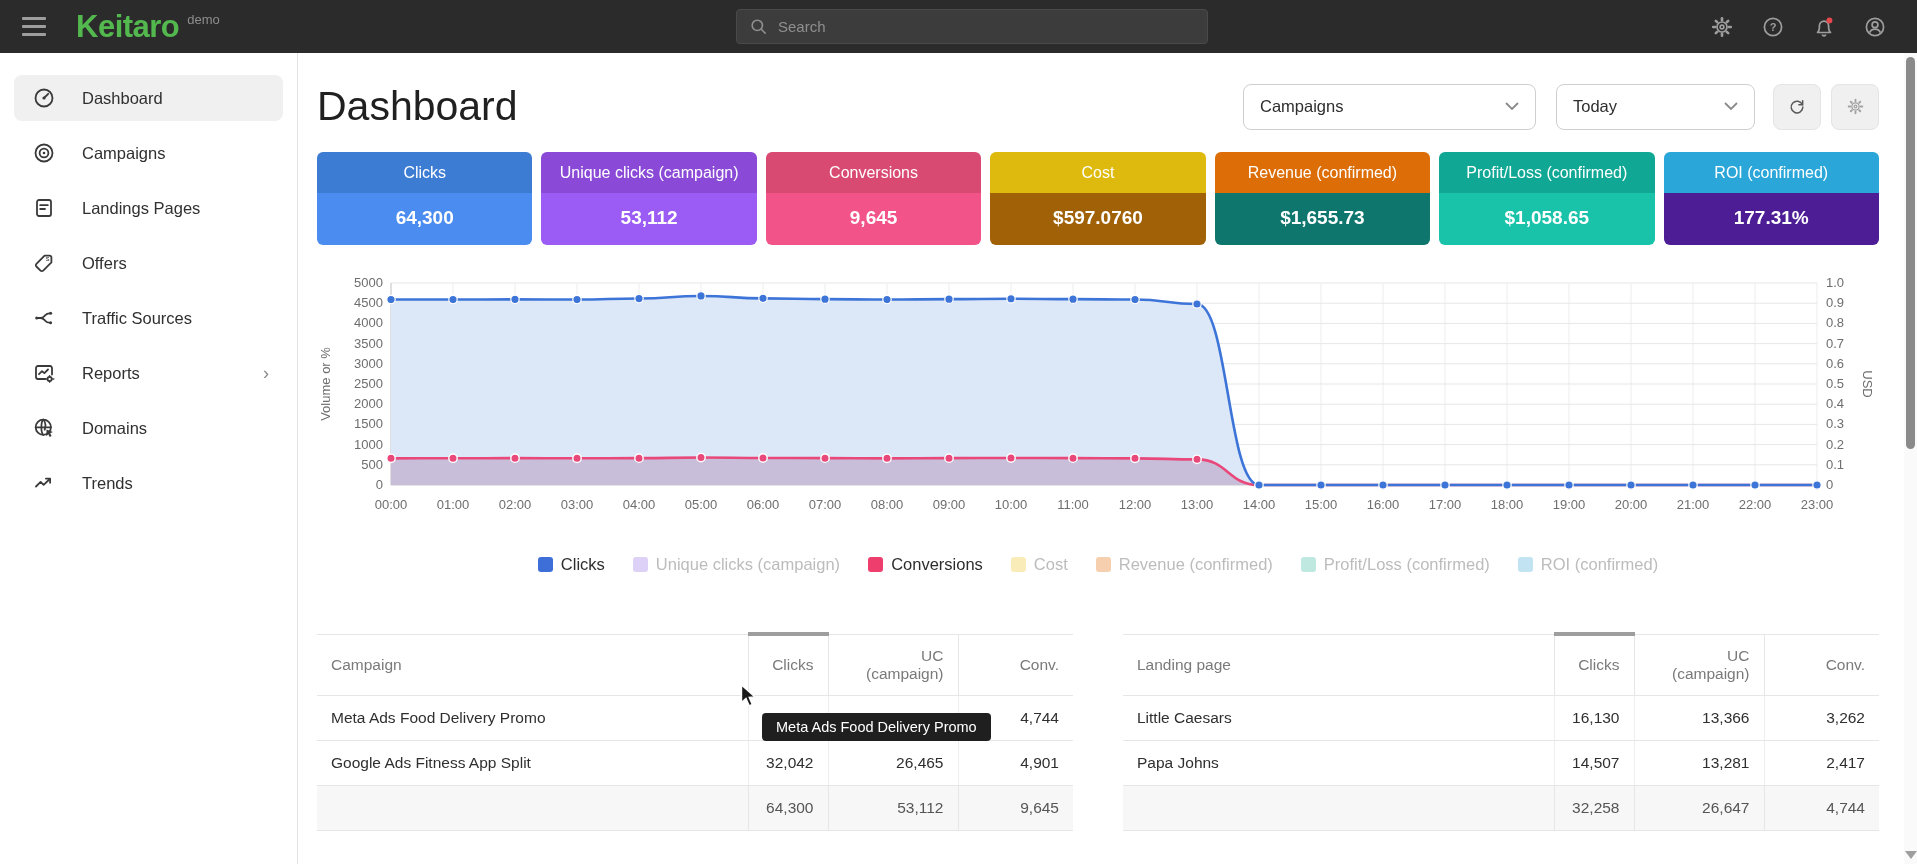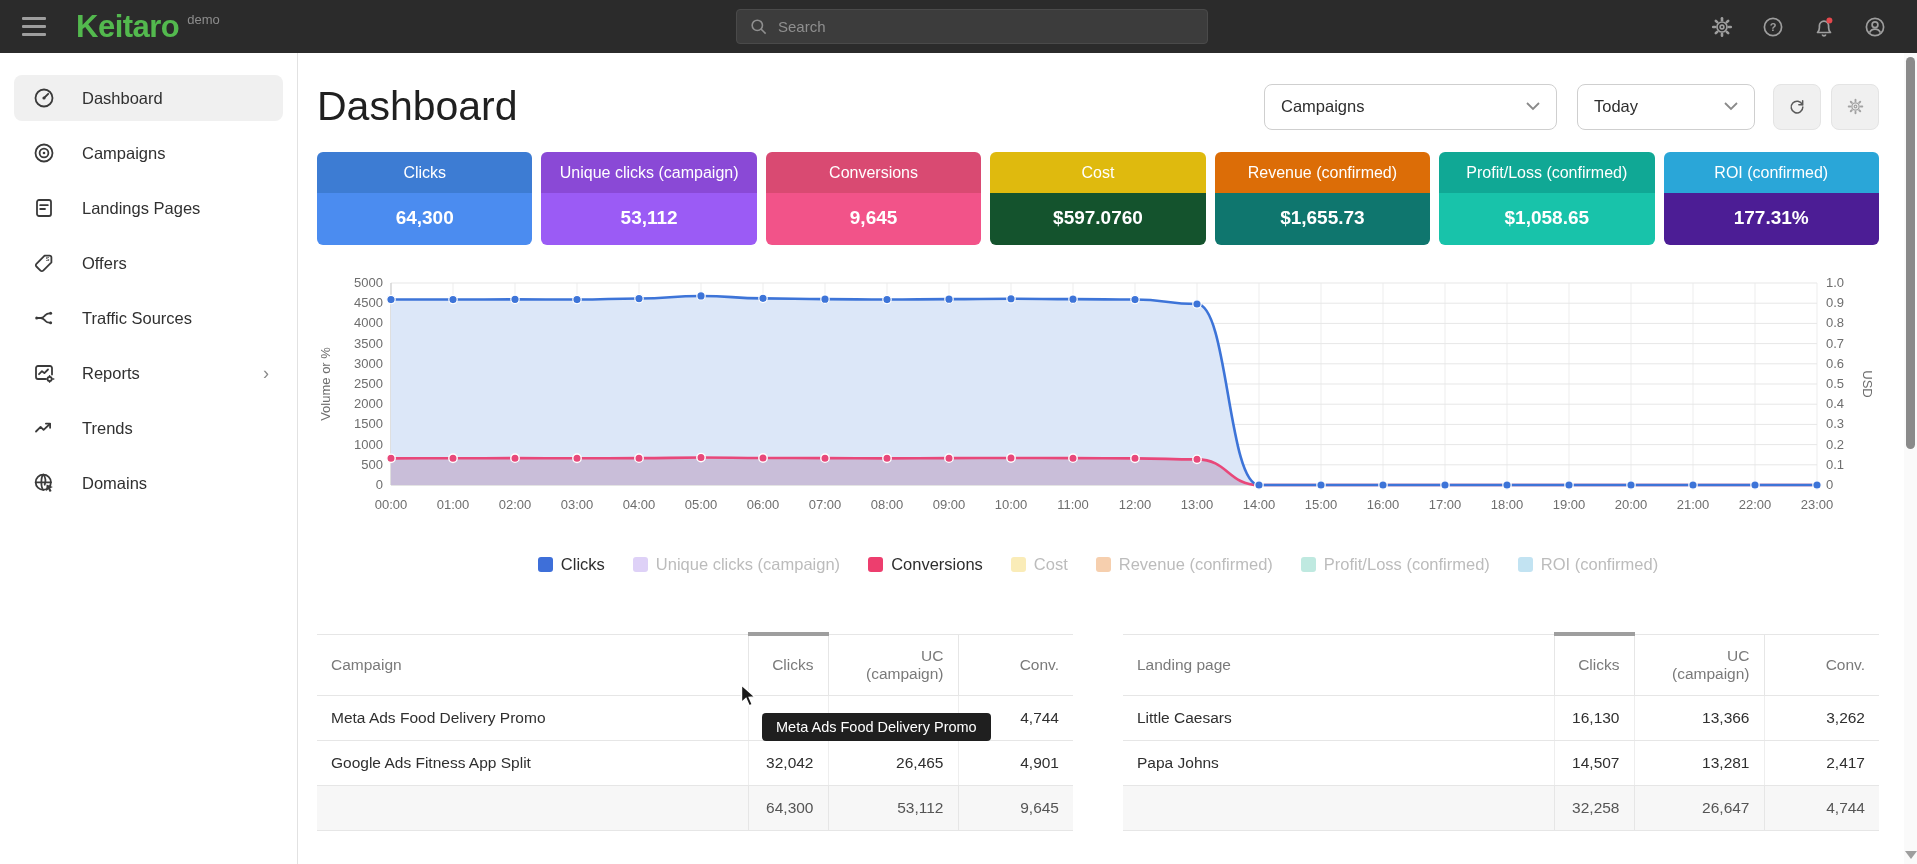--- a/index.html
+++ b/index.html
@@ -33,21 +33,21 @@
   .side-item .s-chevron { color:#8a8a8a; font-size:18px; }
 
   .main { flex:1; padding:0 38px 0 19px; position:relative; }
   .title-row { margin-top:30px; display:flex; align-items:center; }
   .page-title { font-size:41px; font-weight:400; color:#202020; }
   .controls { margin-left:auto; display:flex; align-items:center; }
   .select { height:46px; background:#fff; border:1px solid #cfcfcf; border-radius:8px;
     display:flex; align-items:center; padding:0 16px; font-size:16.5px; color:#2e2e2e; cursor:pointer; }
   .select .sel-caret { margin-left:auto; }
   .sel-campaigns { width:293px; margin-right:20px; }
-  .sel-date { width:178px; margin-right:18px; }
+  .sel-date { width:199px; margin-right:18px; }
   .icon-btn { width:48px; height:46px; background:#f0f0f0; border:1px solid #e4e4e4; border-radius:8px;
     display:flex; align-items:center; justify-content:center; cursor:pointer; }
   .icon-btn + .icon-btn { margin-left:10px; }
 
   
   .cards { margin-top:22px; display:flex; gap:9px; }
   .card { flex:1; border-radius:6px; overflow:hidden; color:#fff; text-align:center; cursor:pointer; }
   .card-h { font-size:16px; height:41px; line-height:41px; white-space:nowrap; }
   .card-v { font-size:19px; font-weight:bold; height:52px; line-height:50px; }
 
@@ -195,34 +195,34 @@
               <path d="M17.6 20.1v1"></path>
               <path d="M14.5 18h1"></path>
               <path d="M20.7 18h1"></path>
             </g>
           </svg></span>
         <span class="s-label">Reports</span>
         <span class="s-chevron">›</span>
       </div>
       <div class="side-item">
         <span class="s-icon"><svg width="24" height="24" viewBox="0 0 24 24" fill="none" stroke="#3a3a3a" stroke-width="1.8" stroke-linecap="round" stroke-linejoin="round">
-            <path d="M4 15.5l4.6-4.6 3 3L17.8 8"></path>
-            <path d="M13.9 7.6h4.2v4.2"></path>
-          </svg></span>
-        <span class="s-label">Trends</span>
-      </div>
-      <div class="side-item">
-        <span class="s-icon"><svg width="24" height="24" viewBox="0 0 24 24" fill="none" stroke="#3a3a3a" stroke-width="1.8" stroke-linecap="round" stroke-linejoin="round">
             <circle cx="11.3" cy="11.3" r="7.6"></circle>
             <path d="M3.7 11.3h15.2"></path>
             <path d="M11.3 3.7c-2.6 2.4-2.6 12.8 0 15.2"></path>
             <path d="M11.3 3.7c2.6 2.4 2.6 7 1.4 10"></path>
             <path d="M14.6 13.6l6.3 2.4-2.7 1.2 1.4 2.9-1.9 1-1.4-2.9-2.1 2z" fill="#3a3a3a" stroke="none"></path>
           </svg></span>
         <span class="s-label">Domains</span>
+      </div>
+      <div class="side-item">
+        <span class="s-icon"><svg width="24" height="24" viewBox="0 0 24 24" fill="none" stroke="#3a3a3a" stroke-width="1.8" stroke-linecap="round" stroke-linejoin="round">
+            <path d="M4 15.5l4.6-4.6 3 3L17.8 8"></path>
+            <path d="M13.9 7.6h4.2v4.2"></path>
+          </svg></span>
+        <span class="s-label">Trends</span>
       </div>
     </div>
 
   <div class="main">
     <div class="title-row">
       <div class="page-title">Dashboard</div>
       <div class="controls">
         <div class="select sel-campaigns">
           <span>Campaigns</span>
           <svg class="sel-caret" width="14" height="9" viewBox="0 0 14 9" fill="none" stroke="#8a8a8a" stroke-width="1.8">
@@ -268,21 +268,21 @@
         <div class="card">
           <div class="card-h" style="background: rgb(138, 73, 214);">Unique clicks (campaign)</div>
           <div class="card-v" style="background: rgb(155, 91, 245);">53,112</div>
         </div>
         <div class="card">
           <div class="card-h" style="background: rgb(217, 74, 114);">Conversions</div>
           <div class="card-v" style="background: rgb(242, 83, 137);">9,645</div>
         </div>
         <div class="card">
           <div class="card-h" style="background: rgb(223, 186, 14);">Cost</div>
-          <div class="card-v" style="background: #14532d;">$597.0760</div>
+          <div class="card-v" style="background: #a16207;">$597.0760</div>
         </div>
         <div class="card">
           <div class="card-h" style="background: rgb(220, 109, 7);">Revenue (confirmed)</div>
           <div class="card-v" style="background: #0f766e;">$1,655.73</div>
         </div>
         <div class="card">
           <div class="card-h" style="background: rgb(16, 168, 149);">Profit/Loss (confirmed)</div>
           <div class="card-v" style="background: rgb(24, 195, 170);">$1,058.65</div>
         </div>
         <div class="card">

